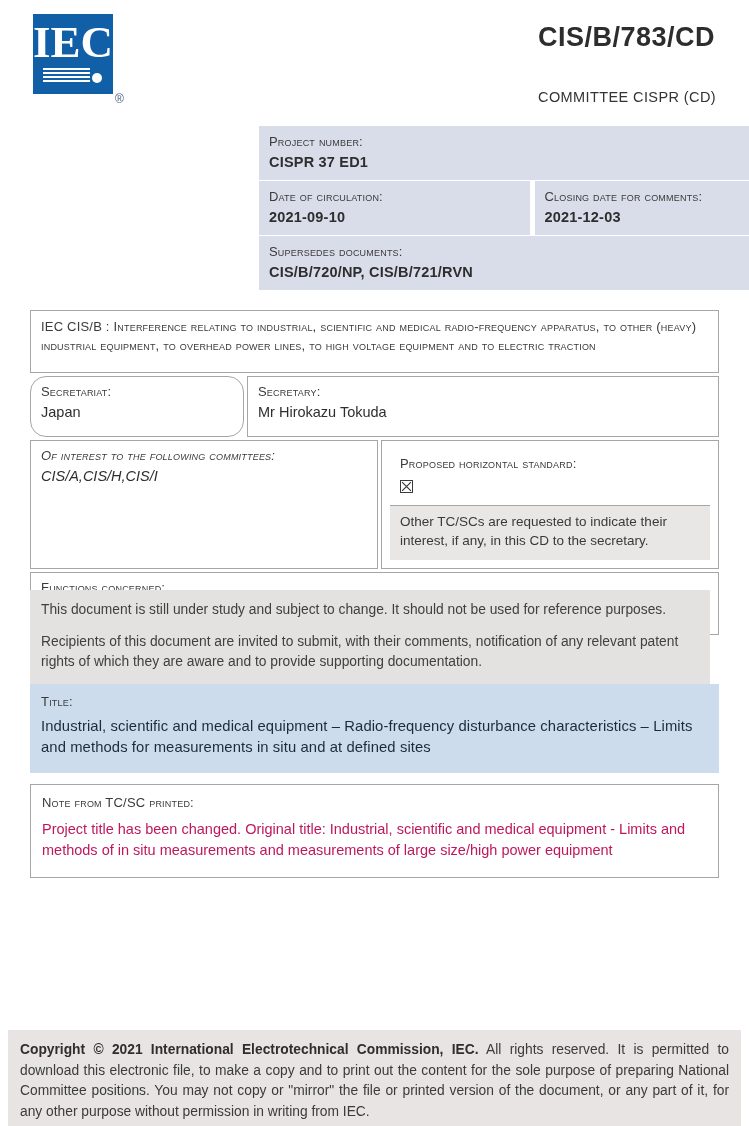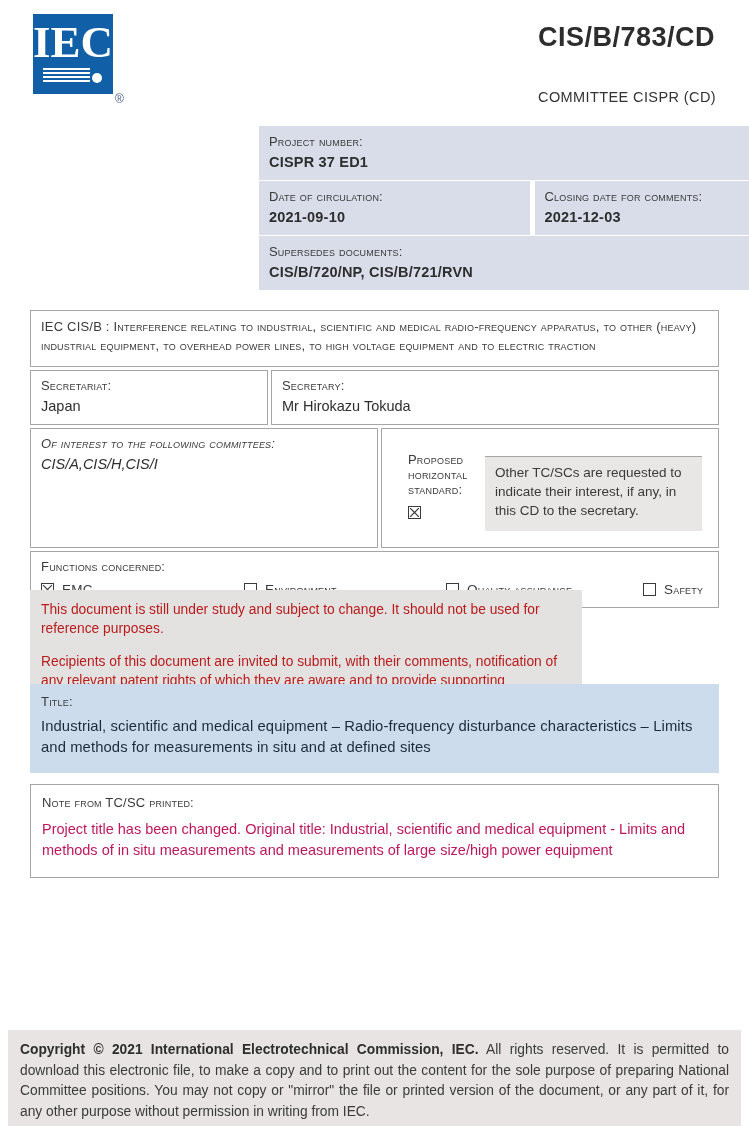--- a/index.html
+++ b/index.html
@@ -23,42 +23,42 @@
   .lbl { font-variant:small-caps; font-size:13px; color:#3a3a3a; letter-spacing:0.2px; }
   .val { font-size:14.5px; color:#2e2e2e; margin-top:5px; }
   .val.bold { font-weight:bold; letter-spacing:0.2px; }
   
   .ptable { position:absolute; left:259px; top:126px; width:546px; display:flex; flex-direction:column; gap:1px; }
   .prow { display:flex; gap:5px; }
   .pcell { background:#d9dce9; padding:8px 10px 10px; flex:1; }
   
   .mtable { position:absolute; left:30px; top:310px; width:689px; display:flex; flex-direction:column; gap:3px; }
   .mrow { display:flex; gap:3px; }
-  .mcell { border:1px solid #a6a6a6; background:#fff; padding:7px 10px 10px; }
+  .mcell { border:1px solid #a6a6a6; background:#fff; padding:7px 10px 16px; }
   .grow { flex:1; }
   .desc { font-variant:small-caps; font-size:13px; color:#3a3a3a; line-height:1.45; letter-spacing:0.2px; }
-  .cell-secretariat { width:238px; }
+  .cell-secretariat { width:214px;border-radius:16px; }
   .cell-interest { width:348px; padding-bottom:40px;font-style:italic; }
-  .cell-horizontal { padding:16px; display:flex; flex-direction:row; }
+  .cell-horizontal { padding:8px; display:flex; flex-direction:column; }
   .cell-horizontal .top { padding:7px 10px 9px; }
   .cell-horizontal .sub { border-top:1px solid #a6a6a6; background:#e9e7e5; padding:7px 10px 10px;
      font-size:13.5px; color:#3a3a3a; line-height:1.4; margin-top:auto; }
   
   .cb { width:13px; height:13px; border:1px solid #3a3a3a; display:inline-flex; align-items:center;
     justify-content:center; flex:0 0 auto; background:#fff; }
   .cb svg { width:11px; height:11px; visibility:hidden; }
   .cb.checked svg { visibility:visible; }
   .hs-check { margin-top:9px; }
   .func-row { display:flex; margin-top:8px; align-items:center;gap:28px; }
   .func-item { display:flex; align-items:center; gap:8px; font-variant:small-caps; font-size:13.5px;
     color:#3a3a3a; letter-spacing:0.2px; }
   .fi-0 { width:175px; } .fi-1 { width:174px; } .fi-2 { width:169px; }
   
-  .notice { position:absolute; left:30px; top:590px; width:552px; background:#e4e1e1;
-    padding:10px 11px 13px; font-size:13.8px; color:#b91c1c; line-height:1.4; }
+  .notice { position:absolute; left:30px; top:590px; width:680px; background:#e4e1e1;
+    padding:10px 11px 13px; font-size:13.8px; color:#404040; line-height:1.4; }
   .notice p + p { margin-top:13px; }
   
   .titleblock { position:absolute; left:30px; top:684px; width:689px; background:#ccdcec; padding:10px 11px 15px; }
   .title-text { font-size:14.8px; font-weight:normal; color:#1d2a3a; line-height:1.42; margin-top:7px; letter-spacing:0.1px; }
   
   .noteblock { position:absolute; left:30px; top:784px; width:689px; border:1px solid #a6a6a6;
     background:#fff; padding:10px 11px 16px; }
   .note-text { font-size:14.5px; color:#be185d; line-height:1.45; margin-top:9px; }
   
   .footer { position:absolute; left:8px; top:1030px; width:733px; background:#e7e4e3;

